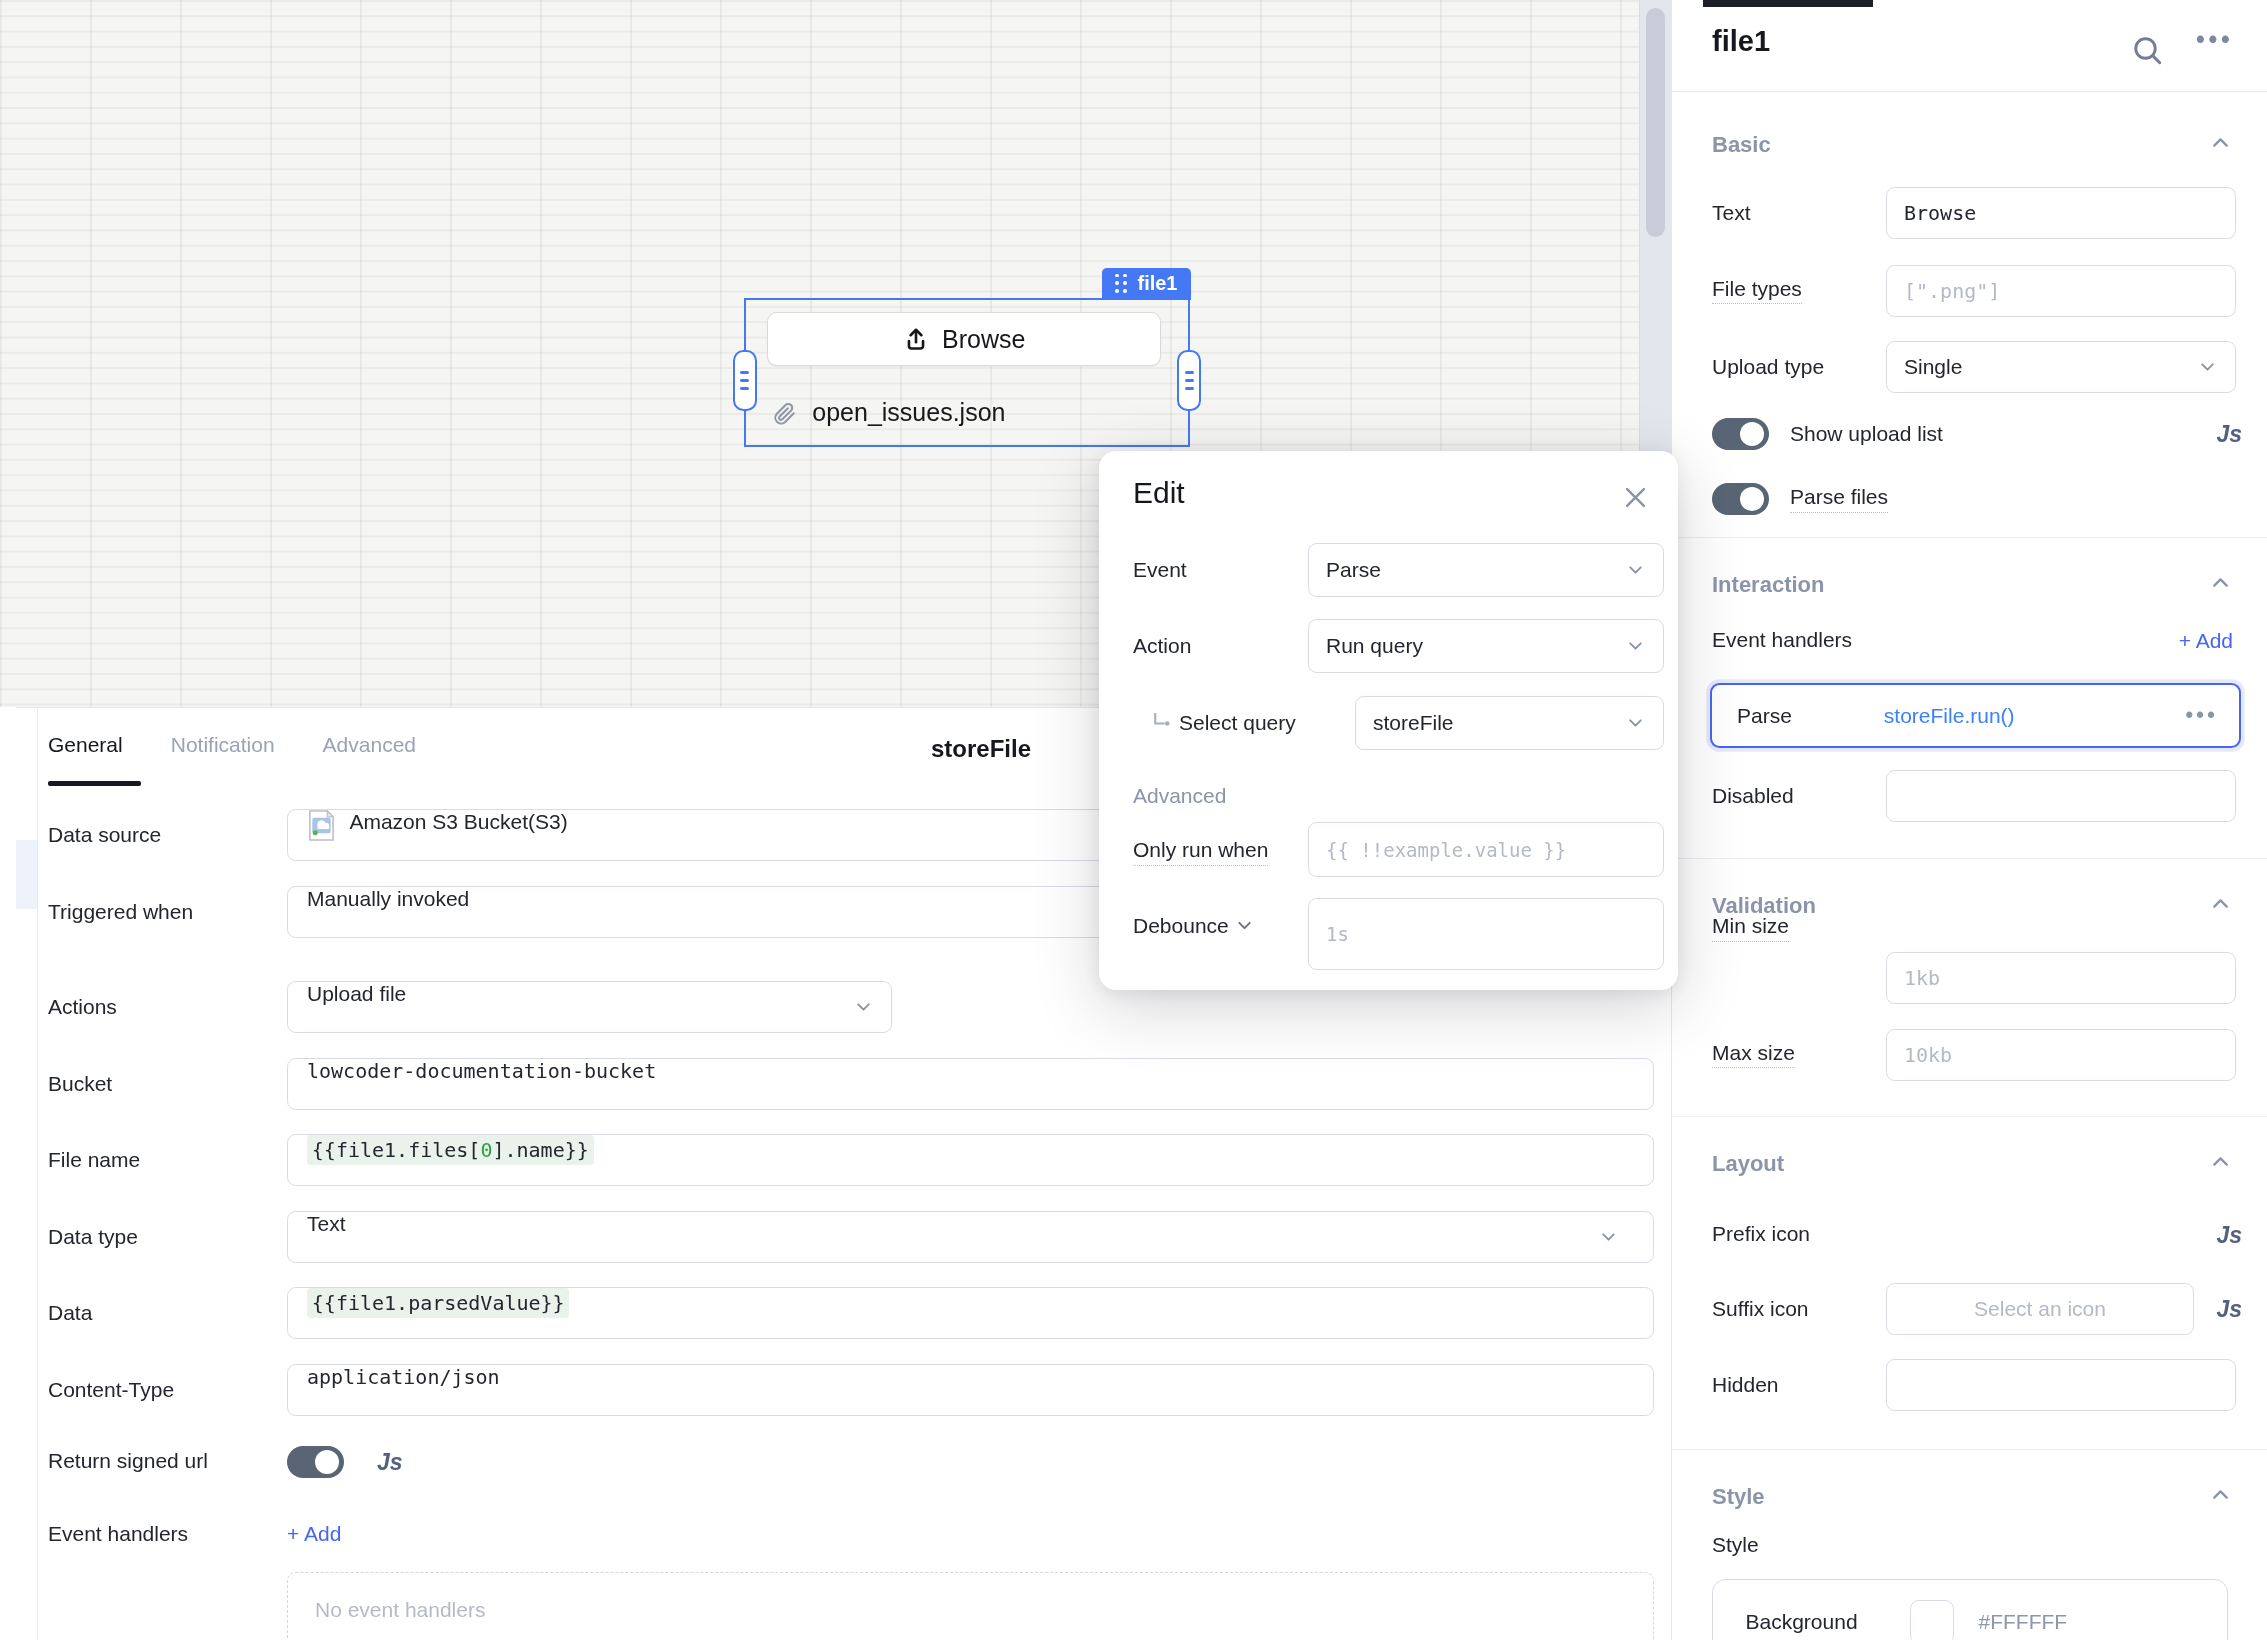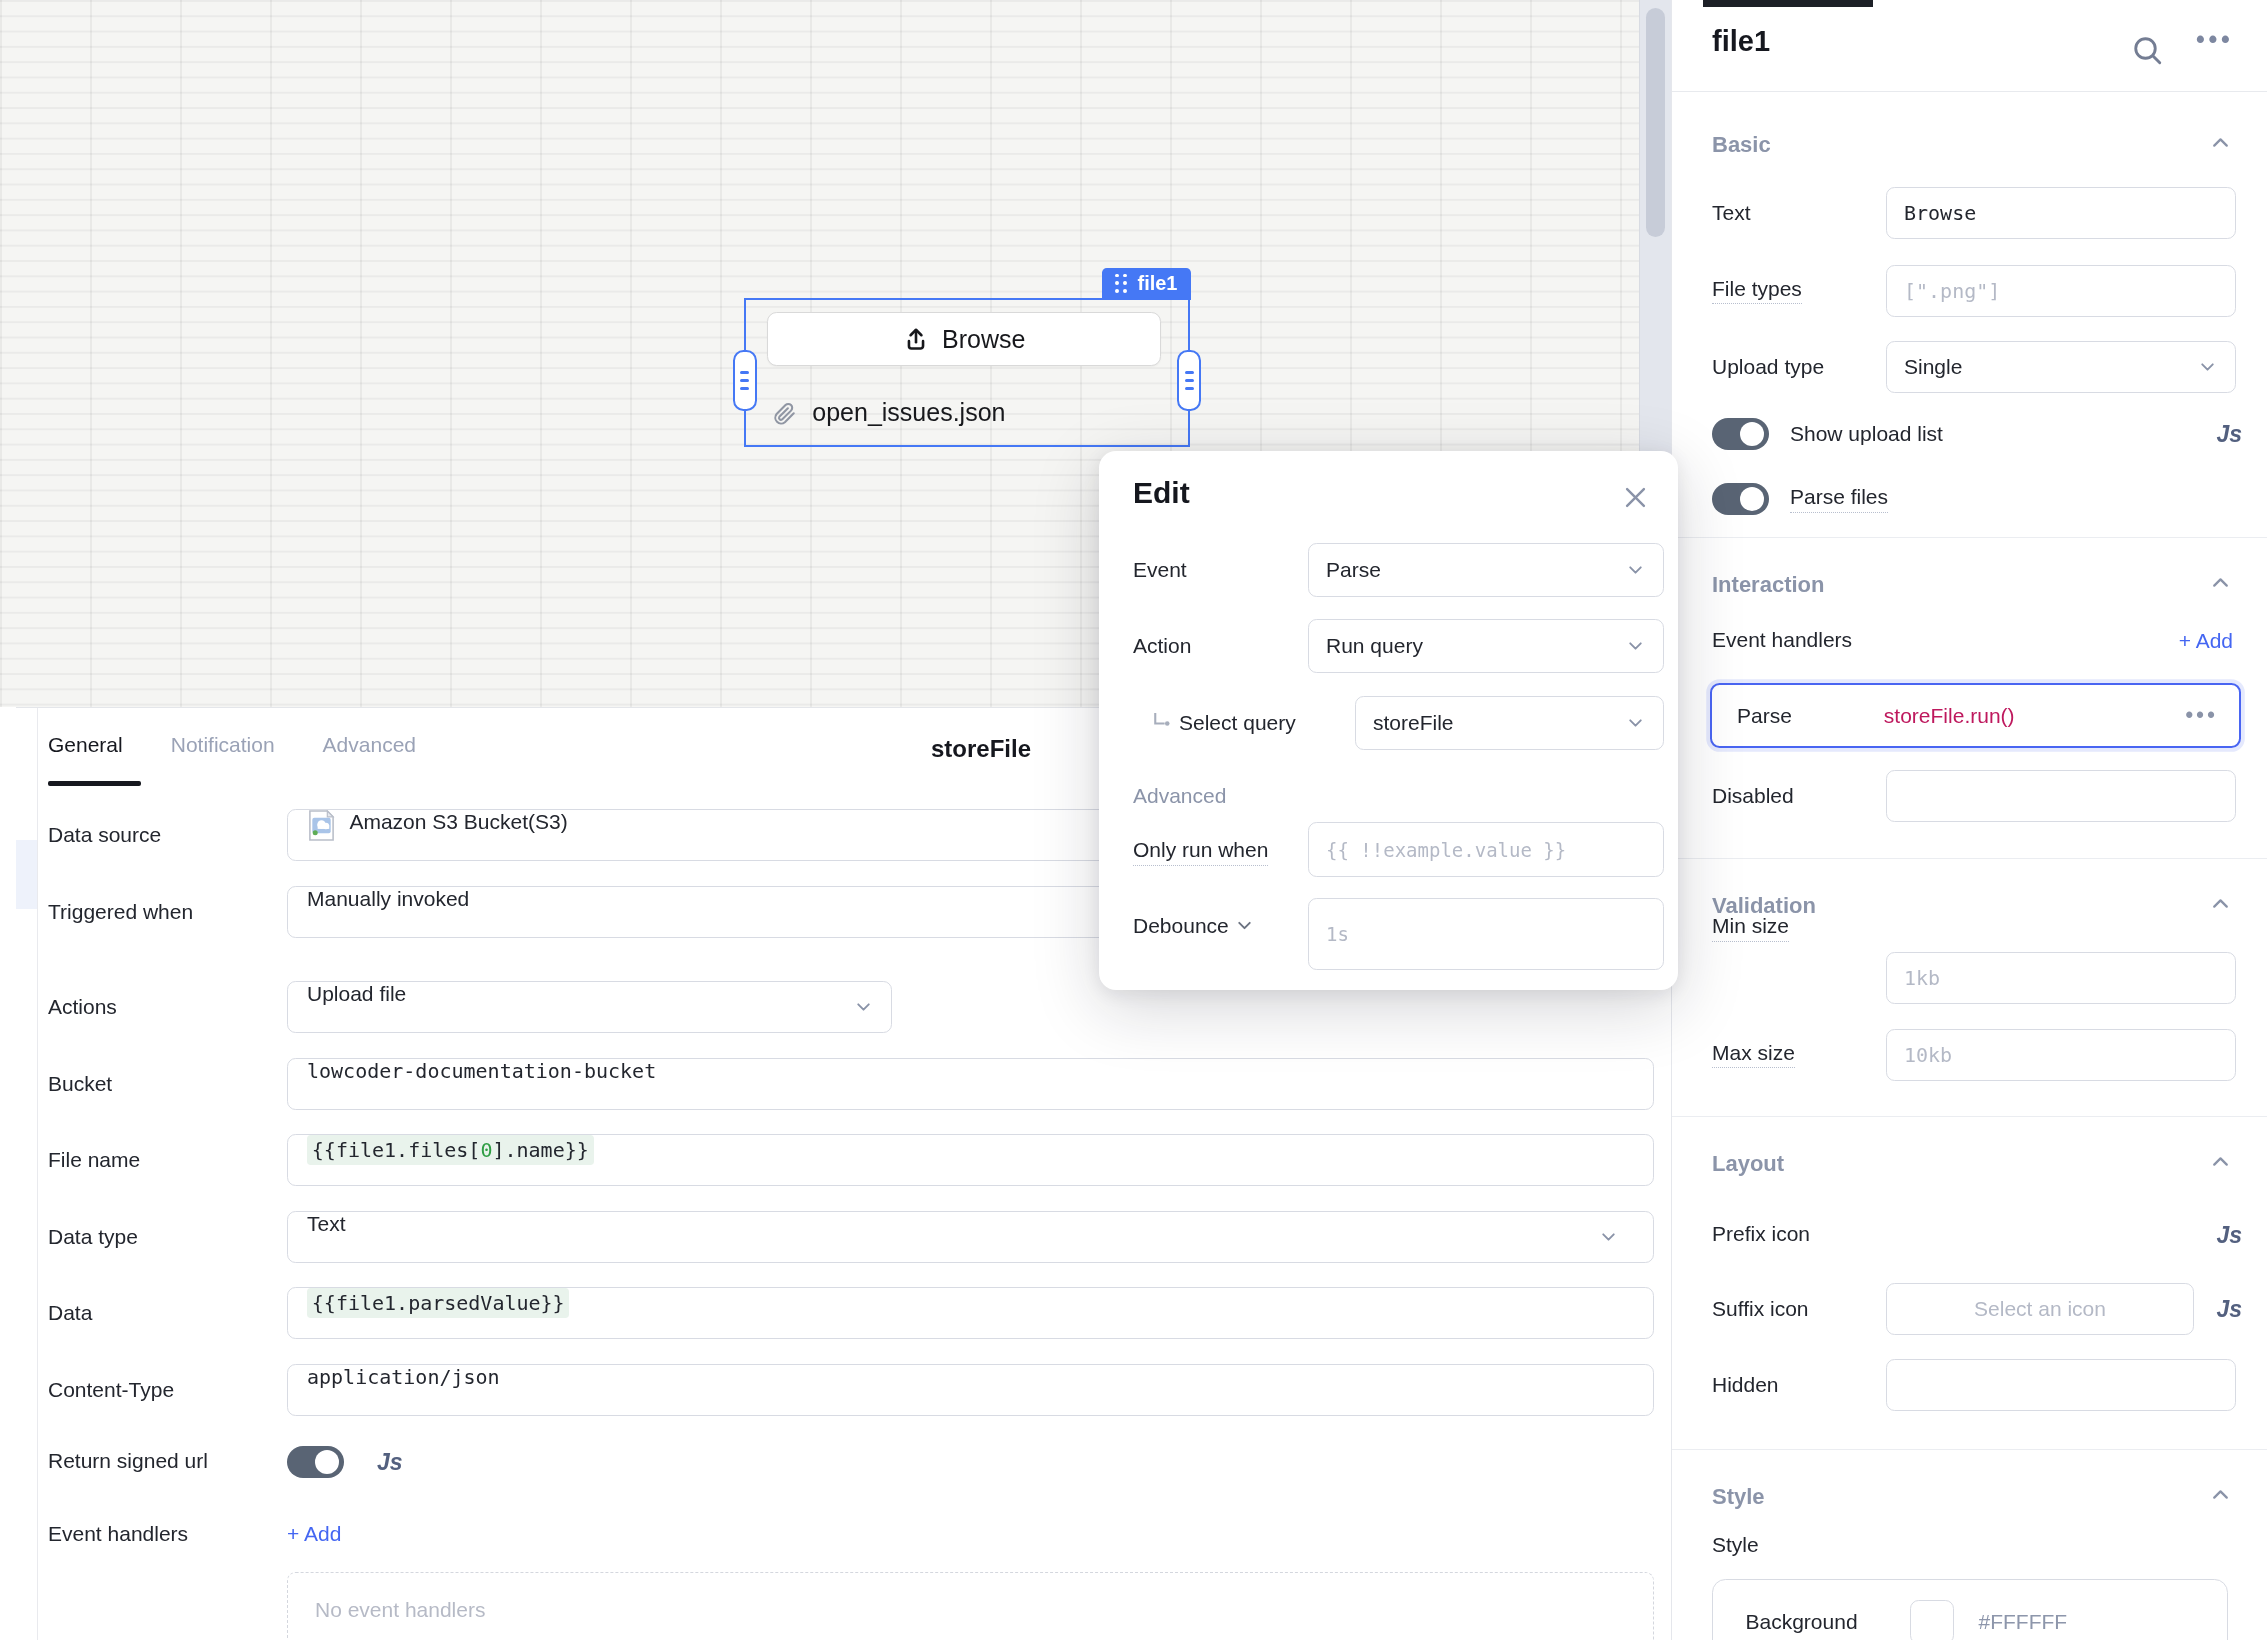--- a/index.html
+++ b/index.html
@@ -64,35 +64,35 @@
   .rp-sep{position:absolute;left:0;width:100%;height:1px;background:#ebedf1;}
   .rp-label{position:absolute;left:40px;font-size:21px;color:#23262e;height:52px;line-height:52px;}
   .rp-control{position:absolute;left:214px;height:52px;display:flex;align-items:center;padding:0 17px;font-size:21px;box-sizing:border-box;}
   .w-full{width:350px;} .w-js{width:308px;}
   .dotted{border-bottom:1.9px dotted #b8bfce;padding-bottom:3.8px;height:auto;line-height:normal;align-self:center;}
   .rp-toggle-row{position:absolute;left:40px;display:flex;align-items:center;gap:21px;font-size:21px;color:#23262e;}
   .rp-js{position:absolute;right:25px;}
   #handler-row{position:absolute;left:38px;top:683px;width:531px;height:65px;border:2.9px solid #4965f2;border-radius:9.6px;
     box-shadow:0 0 0 3.8px rgba(73,101,242,0.14);display:flex;align-items:center;box-sizing:border-box;cursor:pointer;background:#fff;}
   #handler-row .h-event{margin-left:25px;font-size:21px;color:#23262e;}
-  #handler-row .h-action{margin-left:92px;font-size:21px;color:#be185d;}
+  #handler-row .h-action{margin-left:92px;font-size:21px;color:#3b82f6;}
   #handler-row .h-dots{margin-left:auto;margin-right:21px;color:#8a93a8;font-size:23px;letter-spacing:2.9px;}
   .icon-box-text{white-space:nowrap;overflow:hidden;}
   .remove-badge{margin-left:auto;width:27px;height:27px;border-radius:50%;background:#c3c7d1;color:#fff;display:flex;
     align-items:center;justify-content:center;font-size:16.3px;flex:none;cursor:pointer;}
   #bg-box{position:absolute;left:40px;top:1579px;width:516px;height:86px;border:1.9px solid #d8dbe3;border-radius:13.4px;
     display:flex;align-items:center;box-sizing:border-box;}
   #bg-box .bg-label{margin-left:32.5px;font-size:21px;color:#23262e;width:164px;}
   #bg-swatch{width:44px;height:44px;border:1.9px solid #d8dbe3;border-radius:8.6px;background:#fff;box-sizing:border-box;cursor:pointer;}
   #bg-value{margin-left:25px;font-size:21px;color:#8d96ab;}
 
   
   #modal{position:absolute;left:1099px;top:451px;width:579px;height:539px;background:#fff;border-radius:17px;z-index:10;
     box-shadow:0 17px 67px rgba(20,24,40,0.18),0 3.8px 17px rgba(20,24,40,0.08);}
-  #modal-title{position:absolute;left:34px;top:25px;font-size:30px;font-weight:bold;color:#15171e;}
+  #modal-title{position:absolute;left:34px;top:25px;font-size:30px;font-weight:normal;color:#15171e;}
   #modal-close{position:absolute;right:27px;top:31px;cursor:pointer;}
   .m-label{position:absolute;left:34px;font-size:21px;color:#23262e;height:54px;line-height:54px;}
   .m-control{position:absolute;left:209px;width:356px;height:54px;display:flex;align-items:center;padding:0 17px;
     font-size:21px;box-sizing:border-box;}
   #m-advanced{position:absolute;left:34px;top:333px;font-size:21px;color:#8b94a9;}
   .m-sub-label{display:flex;align-items:center;gap:5px;}
   svg{display:block;}
 </style>
 </head>
 <body>

